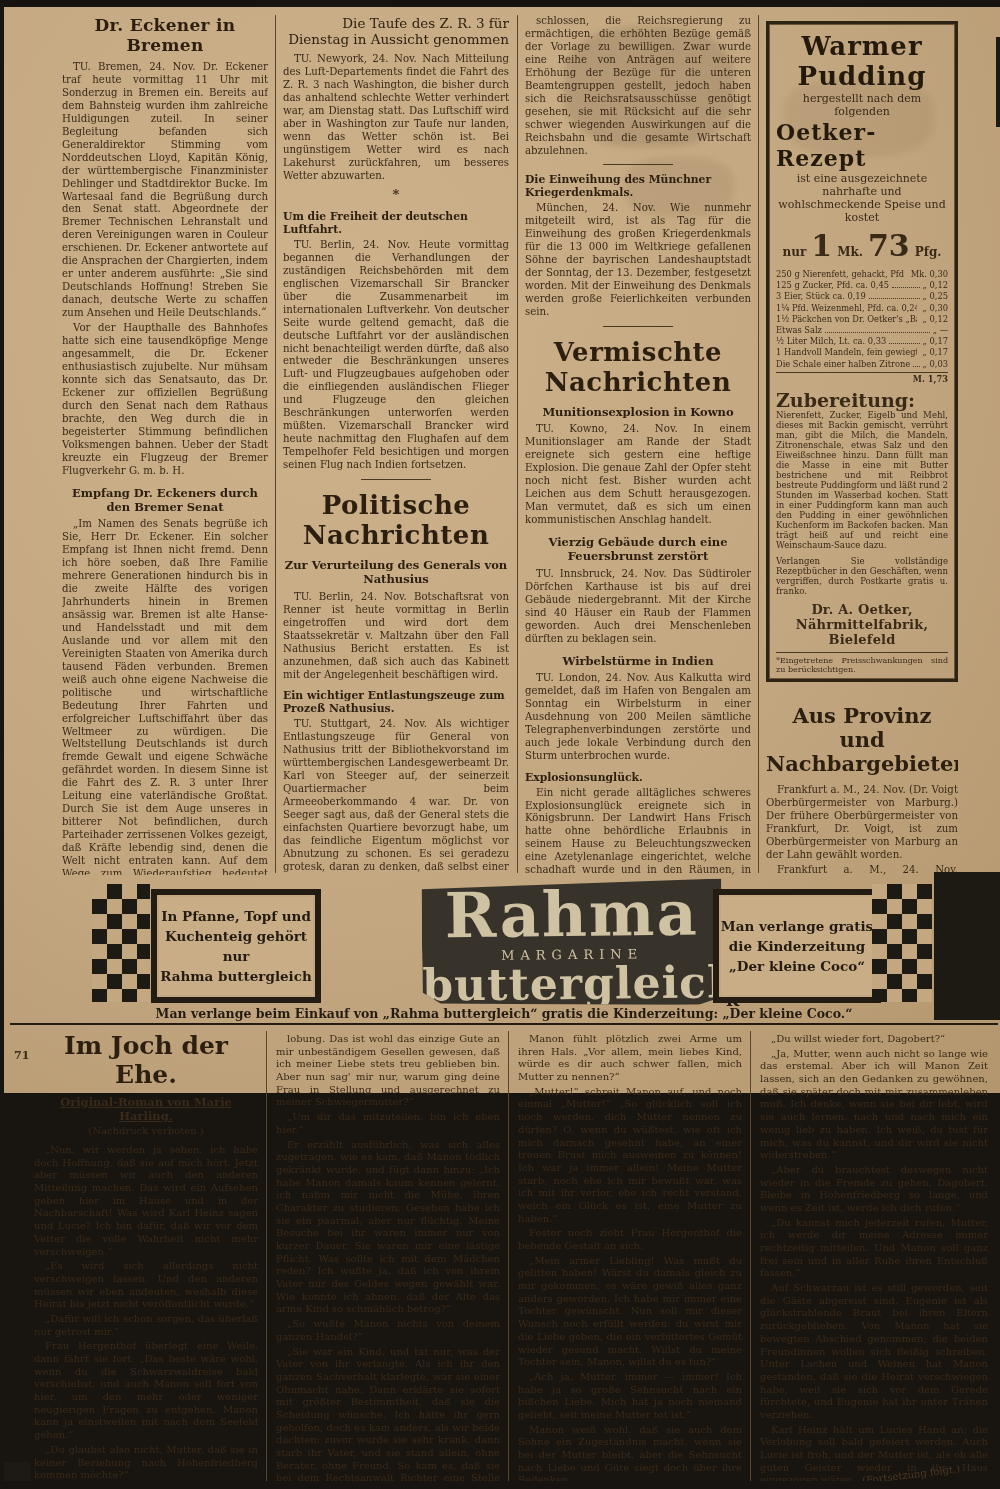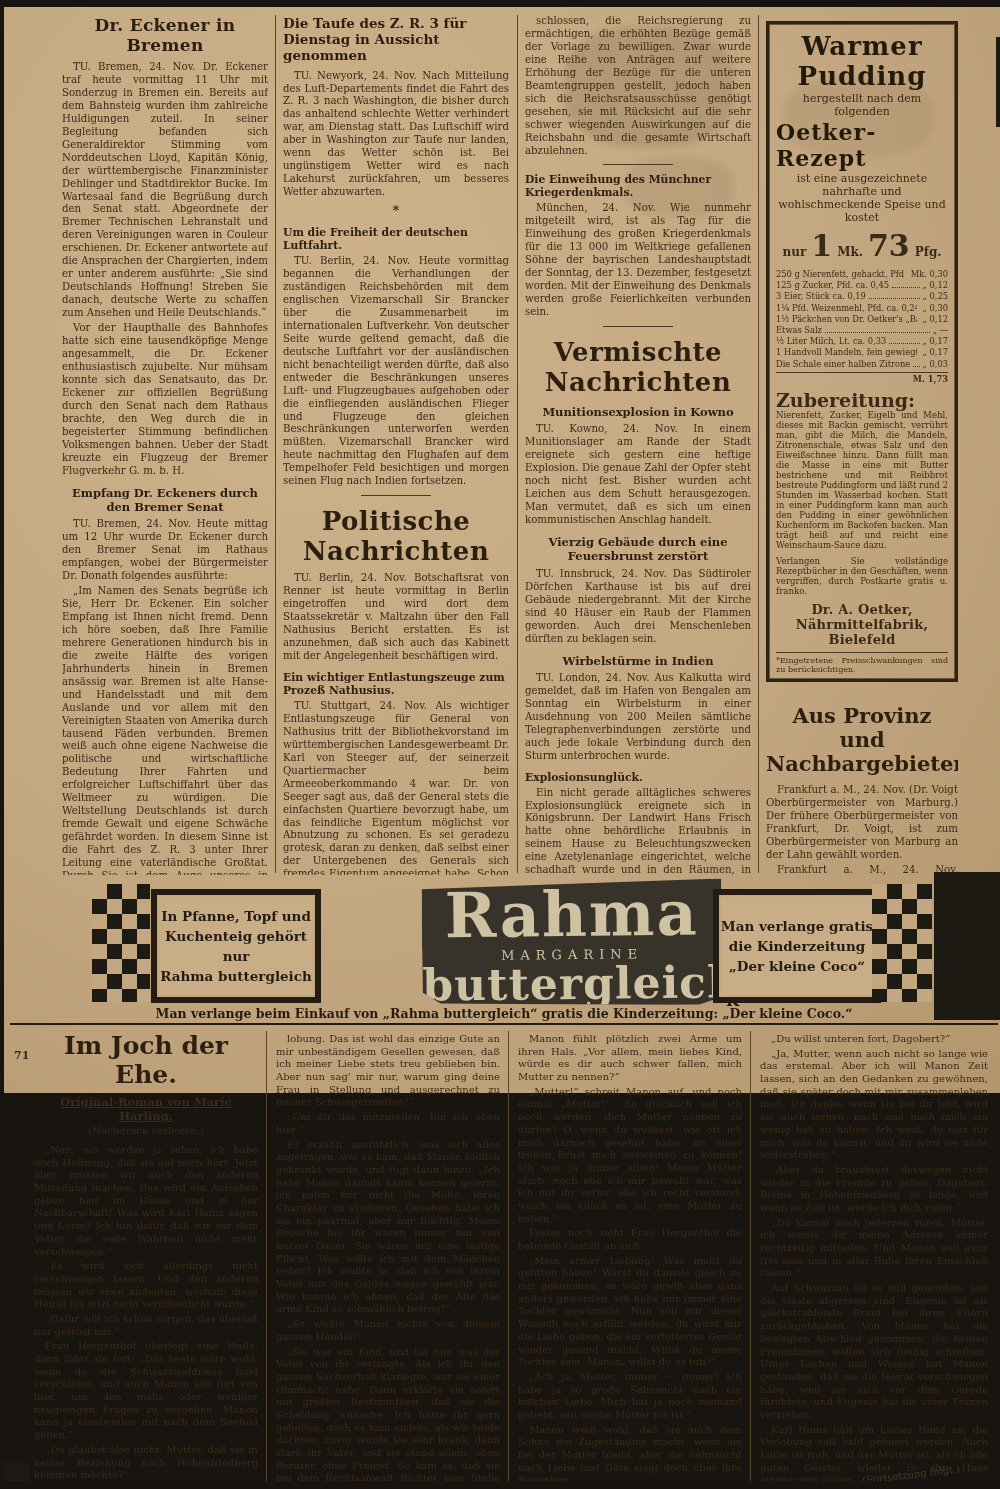--- a/index.html
+++ b/index.html
@@ -8,21 +8,21 @@
   .page{position:absolute;left:4px;top:7px;width:1000px;height:1086px;
         background:radial-gradient(ellipse at 32% 28%, #cdb28b 0%, #c3a781 55%, #b3966d 100%);}
   .edge{position:absolute;left:0;width:1000px;background:#161310;}
   .edge.top{top:0;height:7px;}
   .edge.bottom{top:1481px;height:8px;}
   .smudge{position:absolute;background:rgba(60,42,22,.14);filter:blur(3px);border-radius:40%;}
   .vrule{position:absolute;width:1px;background:#59452c;}
   .col{position:absolute;overflow:hidden;text-align:justify;}
   .para,.body p{font-size:10.2px;line-height:1.27;margin:0 0 2px;text-indent:11px;}
   .h-article{font-size:17px;font-weight:bold;text-align:center;margin:0 0 6px;color:#2c1f10;letter-spacing:.3px;}
-  .h-two{font-size:13.5px;font-weight:bold;text-align:left;line-height:1.2;margin:0 0 6px;color:#2c1f10;}
+  .h-two{font-size:13.5px;font-weight:normal;text-align:right;line-height:1.2;margin:0 0 6px;color:#2c1f10;}
   .subhead{font-size:11.5px;font-weight:bold;text-align:center;line-height:1.25;margin:8px 0 4px;color:#2c1f10;text-indent:0;}
   .runhead{font-size:10.8px;font-weight:bold;text-align:left;margin:8px 0 3px;color:#2c1f10;text-indent:0;}
   .section-head{font-size:26px;font-weight:bold;text-align:center;margin:10px 0 6px;color:#2c1f10;letter-spacing:.5px;}
   .sep{width:70px;border-top:1.5px solid #4a3a24;margin:7px auto 6px;}
   .star{text-align:center;font-size:13px;font-weight:bold;margin:4px 0;}
   
   .adbox{border:3px solid #2e2414;box-shadow:0 0 0 1px #6a5436 inset;padding:7px 7px 5px;margin-bottom:22px;}
   .ad-title{font-size:26px;font-weight:bold;text-align:center;letter-spacing:1px;color:#241a0c;margin:0;}
   .ad-sub{font-size:11px;text-align:center;margin:1px 0;}
   .ad-title2{font-size:22px;font-weight:bold;text-align:left;letter-spacing:1px;color:#241a0c;margin:0;}
@@ -76,37 +76,37 @@
   <div class="vrule" style="left:754px;top:8px;height:858px;"></div>
 
   <section class="col" id="col1" style="left:58px;top:8px;width:206px;height:860px;">
     <h1 class="h-article">Dr. Eckener in Bremen</h1>
     <div class="body">
         <p class="para">TU. Bremen, 24. Nov. Dr. Eckener traf heute vormittag 11 Uhr mit Sonderzug in Bremen ein. Bereits auf dem Bahnsteig wurden ihm zahlreiche Huldigungen zuteil. In seiner Begleitung befanden sich Generaldirektor Stimming vom Norddeutschen Lloyd, Kapitän König, der württembergische Finanzminister Dehlinger und Stadtdirektor Bucke. Im Wartesaal fand die Begrüßung durch den Senat statt. Abgeordnete der Bremer Technischen Lehranstalt und deren Vereinigungen waren in Couleur erschienen. Dr. Eckener antwortete auf die Ansprachen der Chargierten, indem er unter anderem ausführte: „Sie sind Deutschlands Hoffnung! Streben Sie danach, deutsche Werte zu schaffen zum Ansehen und Heile Deutschlands.“</p>
         <p class="para">Vor der Haupthalle des Bahnhofes hatte sich eine tausendköpfige Menge angesammelt, die Dr. Eckener enthusiastisch zujubelte. Nur mühsam konnte sich das Senatsauto, das Dr. Eckener zur offiziellen Begrüßung durch den Senat nach dem Rathaus brachte, den Weg durch die in begeisterter Stimmung befindlichen Volksmengen bahnen. Ueber der Stadt kreuzte ein Flugzeug der Bremer Flugverkehr G. m. b. H.</p>
       </div>
     <h2 class="subhead">Empfang Dr. Eckeners durch den Bremer Senat</h2>
     <div class="body">
-        <p class="para">TU. Bremen, 24. Nov. Heute mittag um 12 Uhr wurde Dr. Eckener durch den Bremer Senat im Rathaus empfangen, wobei der Bürgermeister Dr. Donath folgendes ausführte:</p>
         <p class="para">„Im Namen des Senats begrüße ich Sie, Herr Dr. Eckener. Ein solcher Empfang ist Ihnen nicht fremd. Denn ich höre soeben, daß Ihre Familie mehrere Generationen hindurch bis in die zweite Hälfte des vorigen Jahrhunderts hinein in Bremen ansässig war. Bremen ist alte Hanse- und Handelsstadt und mit dem Auslande und vor allem mit den Vereinigten Staaten von Amerika durch tausend Fäden verbunden. Bremen weiß auch ohne eigene Nachweise die politische und wirtschaftliche Bedeutung Ihrer Fahrten und erfolgreicher Luftschiffahrt über das Weltmeer zu würdigen. Die Weltstellung Deutschlands ist durch fremde Gewalt und eigene Schwäche gefährdet worden. In diesem Sinne ist die Fahrt des Z. R. 3 unter Ihrer Leitung eine vaterländische Großtat. Durch Sie ist dem Auge unseres in bitterer Not befindlichen, durch Parteihader zerrissenen Volkes gezeigt, daß Kräfte lebendig sind, denen die Welt nicht entraten kann. Auf dem Wege zum Wiederaufstieg bedeutet Ihre Leistung einen verheißungsvollen Fortschritt. Dafür danken wir Ihnen als Bremer und als deutsche Männer. Es ist mir eine herzerhebende Stunde, Ihnen mit Ihrer Heimkehr in das Vaterland den ersten Willkommensgruß einer deutschen Landesregierung aussprechen zu dürfen, in der Hoffnung, daß die Zeppelinfahrt in friedensfrohen Bahnen dem deutschen Volke erhalten bleiben möge.“</p>
       </div>
   </section>
 
   <section class="col" id="col2" style="left:279px;top:8px;width:226px;height:860px;">
     <h2 class="h-two">Die Taufe des Z. R. 3 für Dienstag in Aussicht genommen</h2>
     <div class="body">
         <p class="para">TU. Newyork, 24. Nov. Nach Mitteilung des Luft-Departements findet die Fahrt des Z. R. 3 nach Washington, die bisher durch das anhaltend schlechte Wetter verhindert war, am Dienstag statt. Das Luftschiff wird aber in Washington zur Taufe nur landen, wenn das Wetter schön ist. Bei ungünstigem Wetter wird es nach Lakehurst zurückfahren, um besseres Wetter abzuwarten.</p>
       </div>
     <div class="star">*</div>
     <h3 class="runhead">Um die Freiheit der deutschen Luftfahrt.</h3>
     <div class="body">
         <p class="para">TU. Berlin, 24. Nov. Heute vormittag begannen die Verhandlungen der zuständigen Reichsbehörden mit dem englischen Vizemarschall Sir Brancker über die Zusammenarbeit im internationalen Luftverkehr. Von deutscher Seite wurde geltend gemacht, daß die deutsche Luftfahrt vor der ausländischen nicht benachteiligt werden dürfte, daß also entweder die Beschränkungen unseres Luft- und Flugzeugbaues aufgehoben oder die einfliegenden ausländischen Flieger und Flugzeuge den gleichen Beschränkungen unterworfen werden müßten. Vizemarschall Brancker wird heute nachmittag den Flughafen auf dem Tempelhofer Feld besichtigen und morgen seinen Flug nach Indien fortsetzen.</p>
       </div>
     <div class="sep"></div>
     <h1 class="section-head">Politische Nachrichten</h1>
+    <h2 class="subhead">Zur Verurteilung des Generals von Nathusius</h2>
     <div class="body">
         <p class="para">TU. Berlin, 24. Nov. Botschaftsrat von Renner ist heute vormittag in Berlin eingetroffen und wird dort dem Staatssekretär v. Maltzahn über den Fall Nathusius Bericht erstatten. Es ist anzunehmen, daß sich auch das Kabinett mit der Angelegenheit beschäftigen wird.</p>
       </div>
     <h3 class="runhead">Ein wichtiger Entlastungszeuge zum Prozeß Nathusius.</h3>
     <div class="body">
         <p class="para">TU. Stuttgart, 24. Nov. Als wichtiger Entlastungszeuge für General von Nathusius tritt der Bibliothekvorstand im württembergischen Landesgewerbeamt Dr. Karl von Steeger auf, der seinerzeit Quartiermacher beim Armeeoberkommando 4 war. Dr. von Seeger sagt aus, daß der General stets die einfachsten Quartiere bevorzugt habe, um das feindliche Eigentum möglichst vor Abnutzung zu schonen. Es sei geradezu grotesk, daran zu denken, daß selbst einer der Untergebenen des Generals sich fremdes Eigentum angeeignet habe. Schon dadurch werde die Anklage hinfällig, daß General von Nathusius beim Aufbruch des Armeeoberkommandos 4 nach Lille nicht in Roubaix, sondern bei der Quartiermeisterabteilung gewesen sei. Beim Stabe sei niemals auch nur die geringste Klage gegen den General laut geworden. Dr. von Seeger hat bereits am 5. November seine Angaben der zuständigen Stelle mitgeteilt, doch ist seine Aussage anscheinend nicht rechtzeitig zur Gerichtsverhandlung eingetroffen.</p>
       </div>
 
   </section>
 
@@ -274,21 +274,21 @@
         <p class="para">Manon fühlt plötzlich zwei Arme um ihren Hals. „Vor allem, mein liebes Kind, würde es dir auch schwer fallen, mich Mutter zu nennen?“</p>
         <p class="para">„Mutter!“ schreit Manon auf, und noch einmal „Mutter!“ „So glücklich soll ich noch werden, dich Mutter nennen zu dürfen? O, wenn du wüßtest, wie oft ich mich darnach gesehnt habe, an einer treuen Brust mich ausweinen zu können! Ich war ja immer allein! Meine Mutter starb, noch ehe ich mir bewußt war, was ich mit ihr verlor, ehe ich recht verstand, welch ein Glück es ist, eine Mutter zu haben.“</p>
         <p class="para">Fester noch zieht Frau Hergenthof die bebende Gestalt an sich.</p>
         <p class="para">„Mein armer Liebling! Was mußt du gelitten haben! Wärst du damals gleich zu mir gekommen, es wäre gewiß alles ganz anders geworden. Ich habe mir immer eine Tochter gewünscht. Nun soll mir dieser Wunsch noch erfüllt werden: du wirst mir die Liebe geben, die ein verbittertes Gemüt wieder gesund macht. Willst du meine Tochter sein, Manon, willst du es tun?“</p>
         <p class="para">„Ach ja, Mutter, immer — immer! Ich habe ja so große Sehnsucht nach ein bißchen Liebe. Mich hat ja noch niemand geliebt, seit meine Mutter tot ist.“</p>
         <p class="para">Manon weiß wohl, daß sie auch dem Sohne ein Zugeständnis macht, wenn sie bei der Mutter bleibt, aber die Sehnsucht nach Liebe und Güte siegt doch über ihre Bedenken.</p>
       </div>
   </section>
   <section class="col novel" style="left:756px;top:1026px;width:228px;height:448px;">
     <div class="body">
-        <p class="para">„Du willst unteren fort, Dagobert?“</p>
+        <p class="para">„Du willst wieder fort, Dagobert?“</p>
         <p class="para">„Ja, Mutter, wenn auch nicht so lange wie das erstemal. Aber ich will Manon Zeit lassen, sich an den Gedanken zu gewöhnen, daß sie später doch mit mir zusammenleben muß. Ich denke, wenn sie bei dir lebt, wird sie auch lernen, nach und nach mich ein wenig lieb zu haben. Ich weiß, du tust für mich, was du kannst, und dir wird sie nicht widerstreben.“</p>
         <p class="para">„Aber du brauchtest deswegen nicht wieder in die Fremde zu gehen, Dagobert. Bleibe in Hohenfriedberg so lange, und wenn es Zeit ist, werde ich dich rufen.“</p>
         <p class="para">„Du kannst mich jederzeit rufen, Mutter, ich werde dir meine Adresse immer rechtzeitig mitteilen. Und Manon soll ganz frei sein und in aller Ruhe ihren Entschluß fassen.“</p>
         <p class="para">Auf Schwarzau ist es still geworden, seit die Gäste abgereist sind. Eugenie ist als glückstrahlende Braut bei ihren Eltern zurückgeblieben. Von Manon hat sie bewegten Abschied genommen; die beiden Freundinnen wollen sich fleißig schreiben. Unter Lachen und Weinen hat Manon gestanden, daß sie die Heirat verschwiegen habe, weil sie sich vor dem Gerede fürchtete, und Eugenie hat ihr unter Tränen verziehen.</p>
         <p class="para">Karl Heinz hält um Lucies Hand an; die Verlobung soll bald gefeiert werden. Auch Lucie ist froh, und der Mutter ist, als ob alle guten Geister wieder in ihr Haus eingezogen wären.</p>
       </div>
   </section>
 
   <span class="fortsetzung" style="left:858px;top:1462px;">(Fortsetzung folgt.)</span>
 

